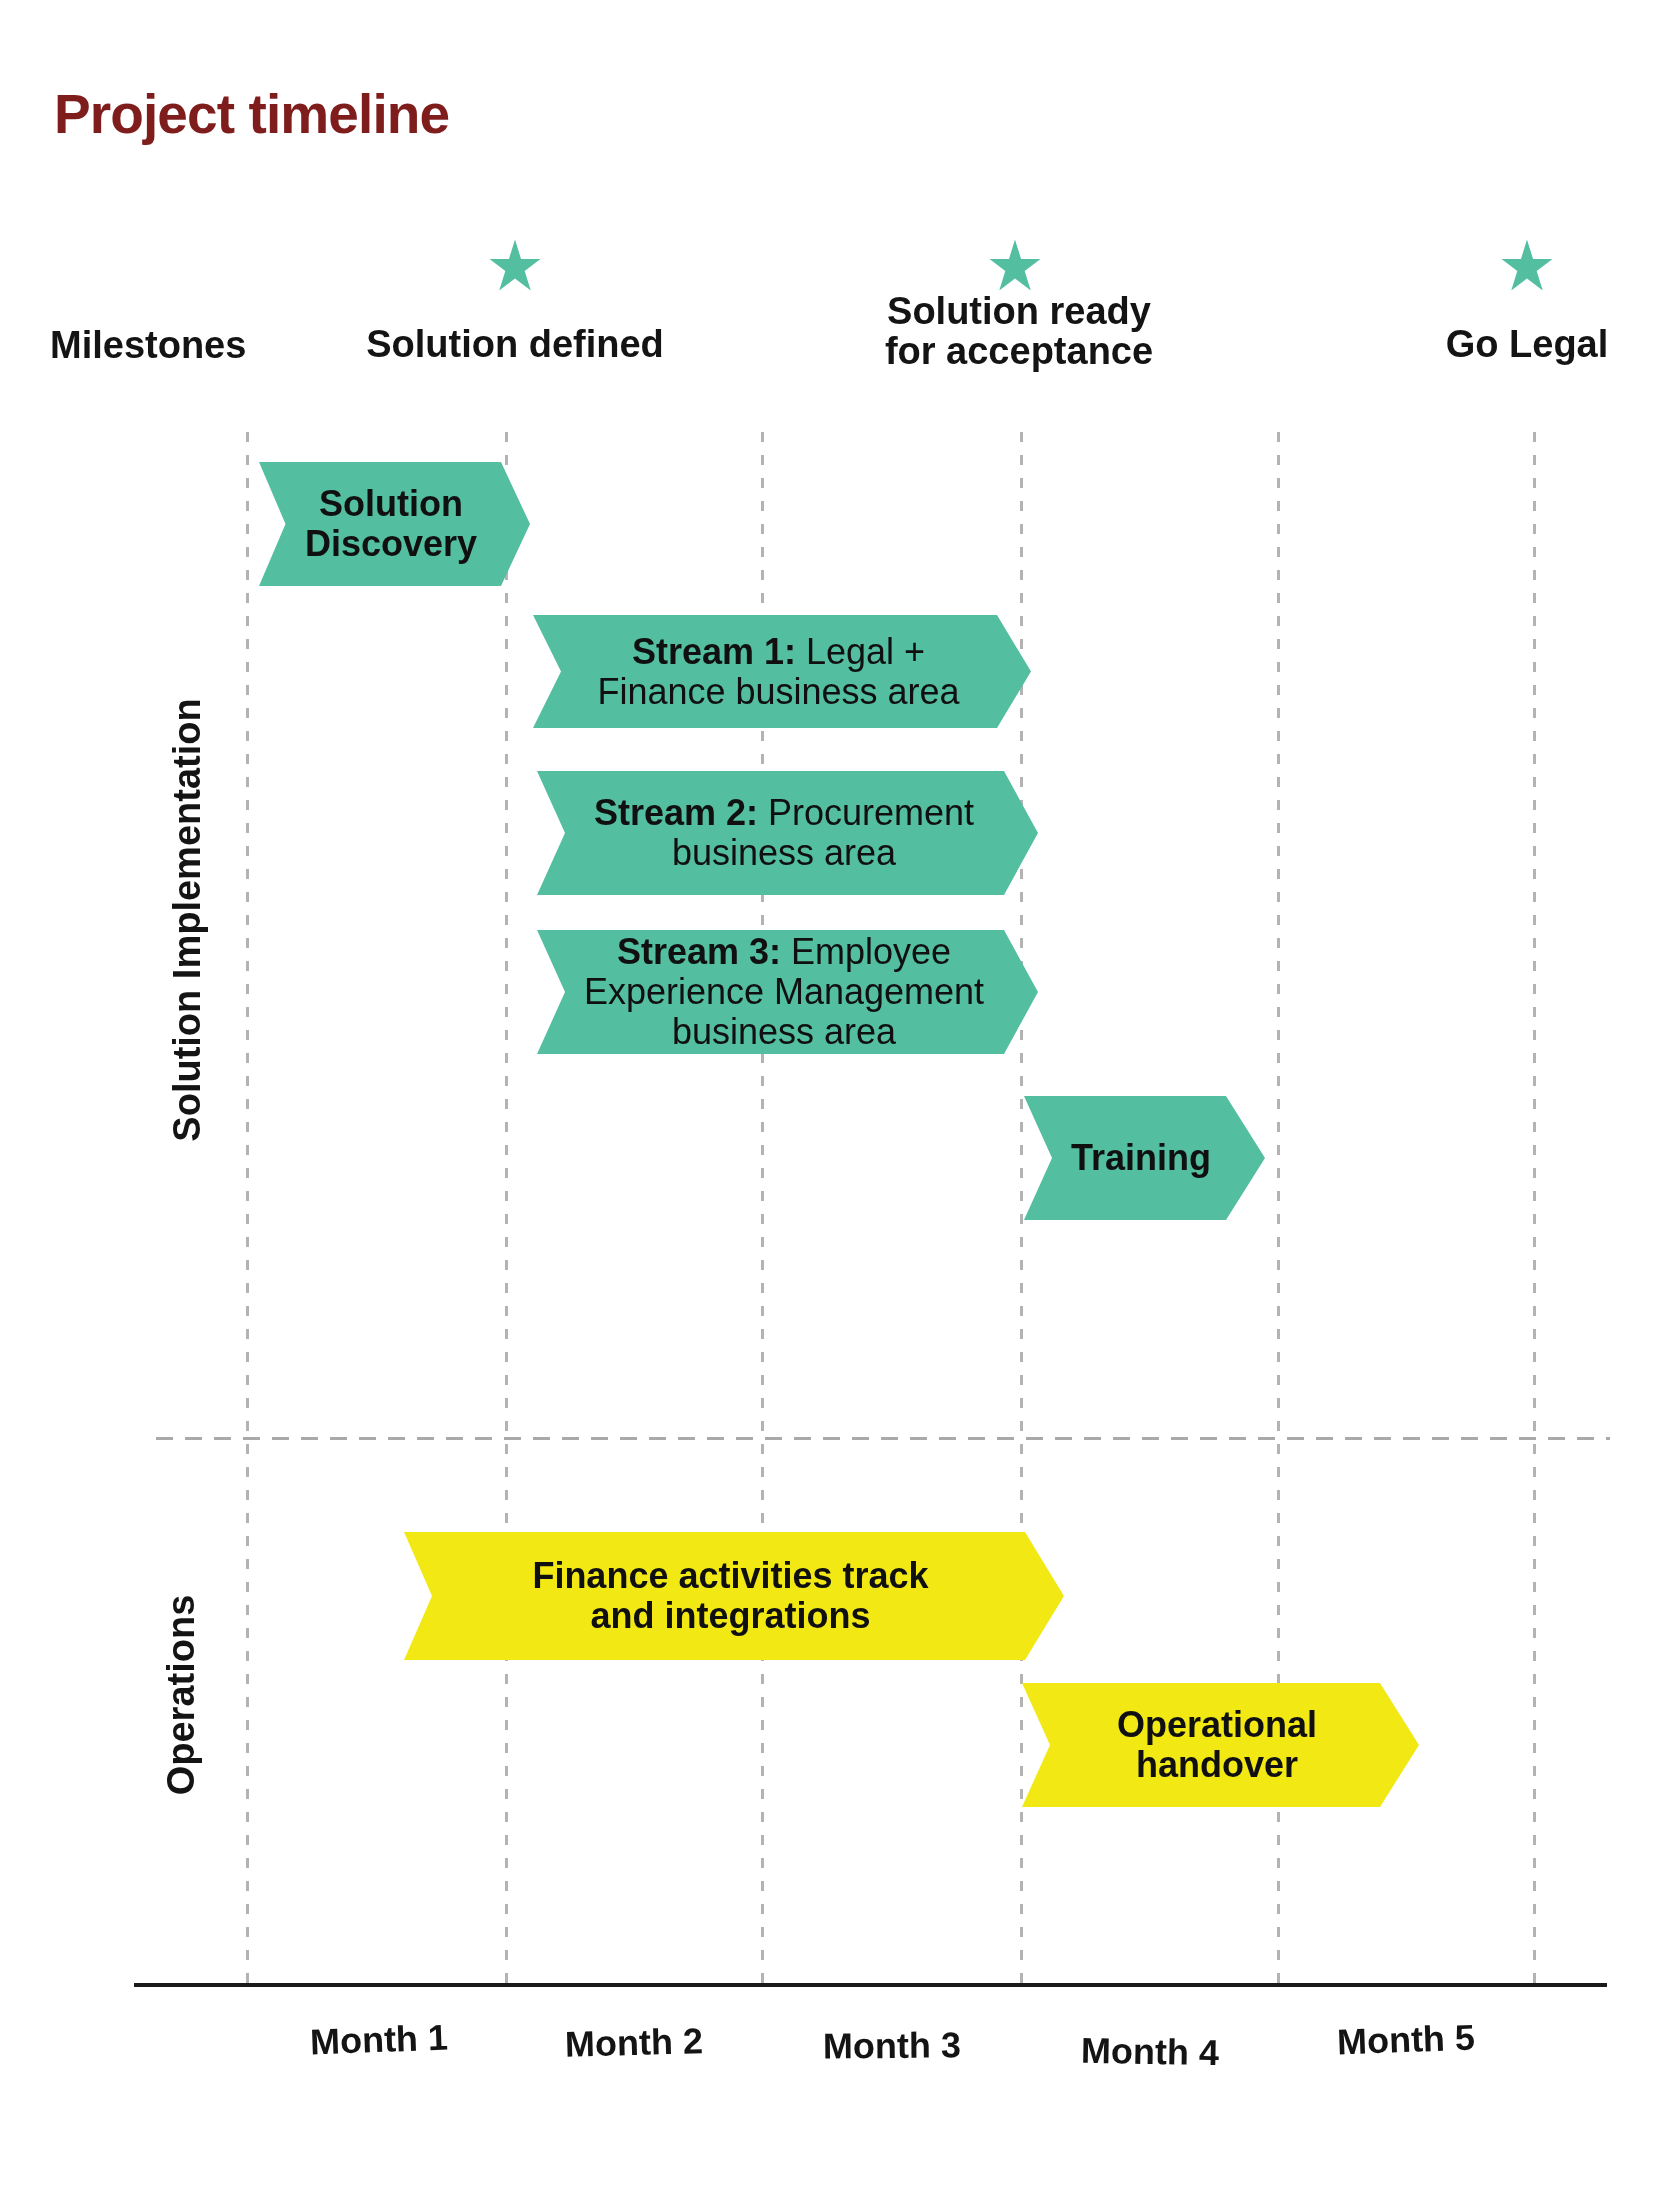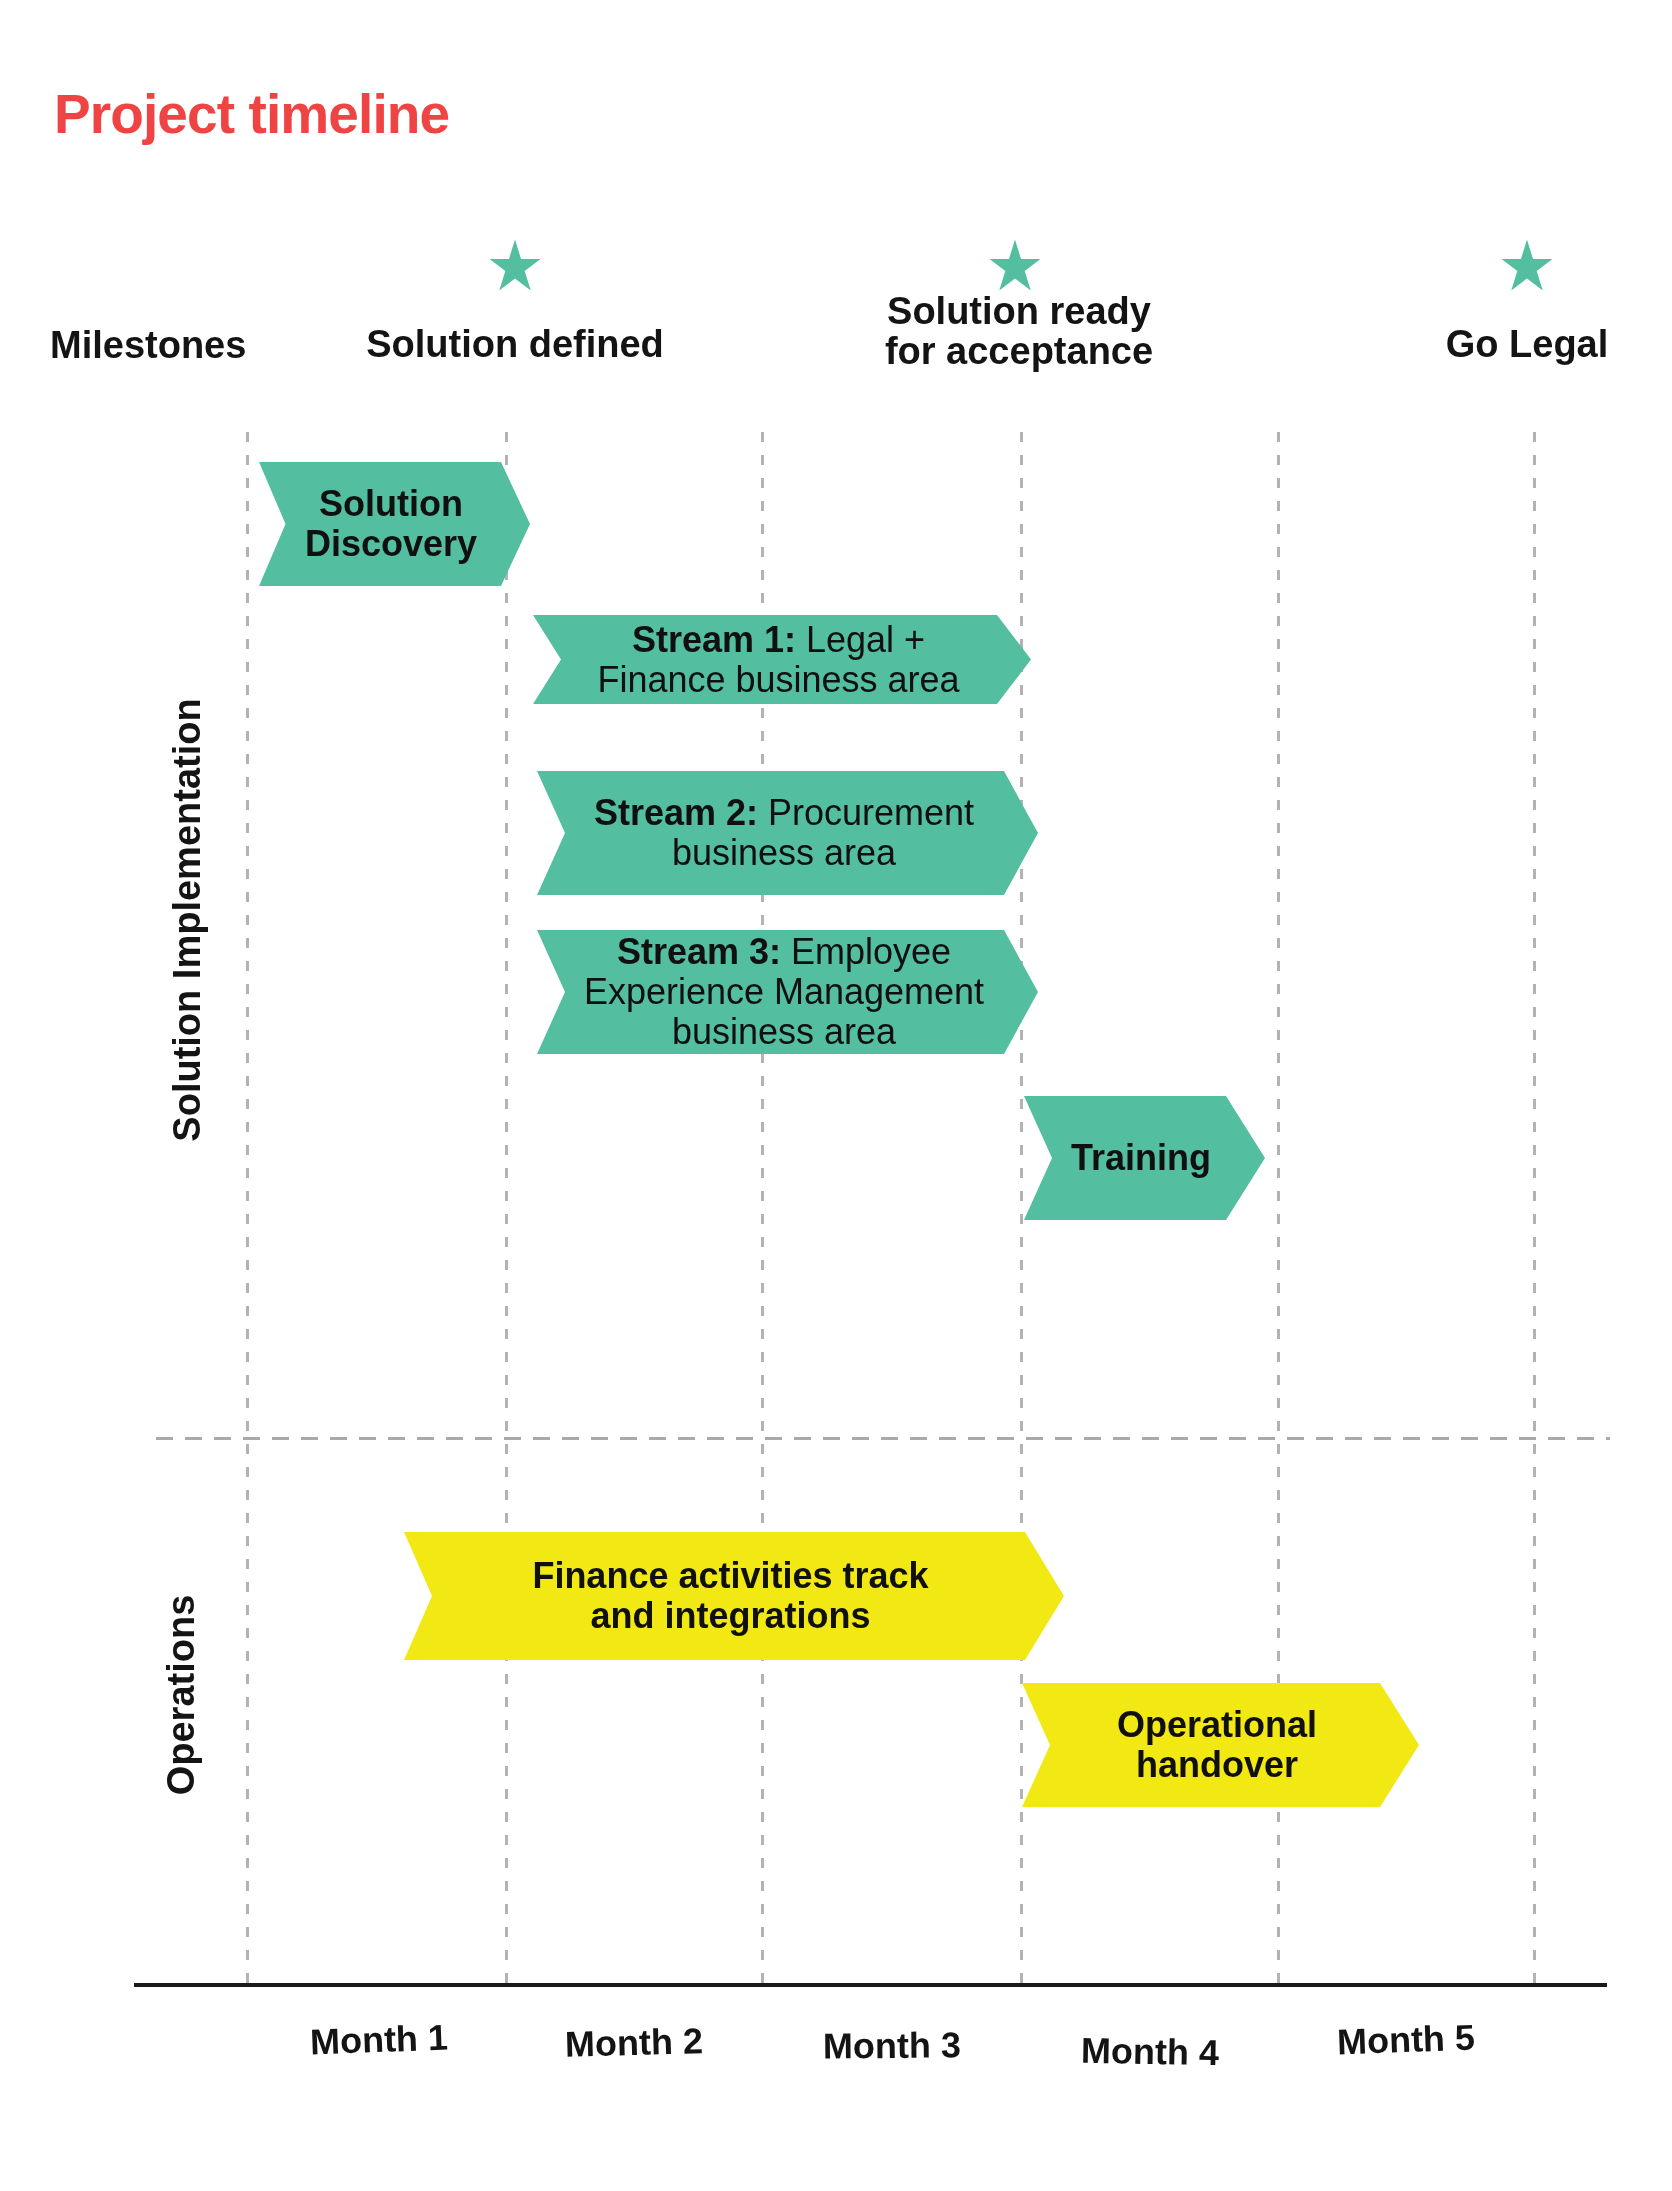--- a/index.html
+++ b/index.html
@@ -1,21 +1,21 @@
 <!DOCTYPE html>
 <html style="font-size:13.7px"><head>
 <meta charset="utf-8">
 <style>
   html,body{margin:0;padding:0;background:#ffffff;}
   .canvas{
     position:relative;width:1673px;height:2192px;background:#fff;overflow:hidden;
     font-family:"Liberation Sans", sans-serif;color:#141414;
     --teal:#53bfa0;--yellow:#f1e814;--grid:#b3b3b3;--axis:#1a1a1a;
   }
-  .title{position:absolute;left:54px;top:82px;font-size:55px;font-weight:bold;color:#ef4444;letter-spacing:-0.9px;}
+  .title{position:absolute;left:54px;top:82px;font-size:55px;font-weight:bold;color:#7f1d1d;letter-spacing:-0.9px;}
   .ms-label{position:absolute;font-size:38px;font-weight:bold;white-space:nowrap;}
   .ms-center{transform:translateX(-50%);text-align:center;line-height:40px;}
   .star{position:absolute;width:51px;height:51px;transform:translate(-50%,-50%);}
   .star svg{display:block;width:100%;height:100%;fill:var(--teal);}
   .gridline{
     position:absolute;width:2.6px;top:432px;height:1552px;
     background:repeating-linear-gradient(to bottom,var(--grid) 0 10.3px,transparent 10.3px 23px);
   }
   .h-separator{
     position:absolute;left:156px;top:1437px;width:1454px;height:3.4px;
@@ -81,21 +81,21 @@
   <div class="h-separator"></div>
 
   <div class="section-label" style="left:187px;top:920px;">Solution Implementation</div>
   <div class="section-label" style="left:181px;top:1695px;">Operations</div>
 
   <div class="bar teal allbold" style="left:259px;top:462px;width:271px;height:124px;--pt:29px;--ntc:26.5px;">
     <div class="bl"><b>Solution</b><span></span></div>
     <div class="bl"><b>Discovery</b><span></span></div>
   </div>
 
-  <div class="bar teal" style="left:533px;top:615px;width:498px;height:89px;">
+  <div class="bar teal" style="left:533px;top:615px;width:498px;height:113px;">
     <div class="bl"><b>Stream 1:</b><span> Legal +</span></div>
     <div class="bl"><b></b><span>Finance business area</span></div>
   </div>
 
   <div class="bar teal" style="left:537px;top:771px;width:501px;height:124px;text-align:right;">
     <div class="bl"><b>Stream 2:</b><span> Procurement</span></div>
     <div class="bl"><b></b><span>business area</span></div>
   </div>
 
   <div class="bar teal" style="left:537px;top:930px;width:501px;height:124px;">

